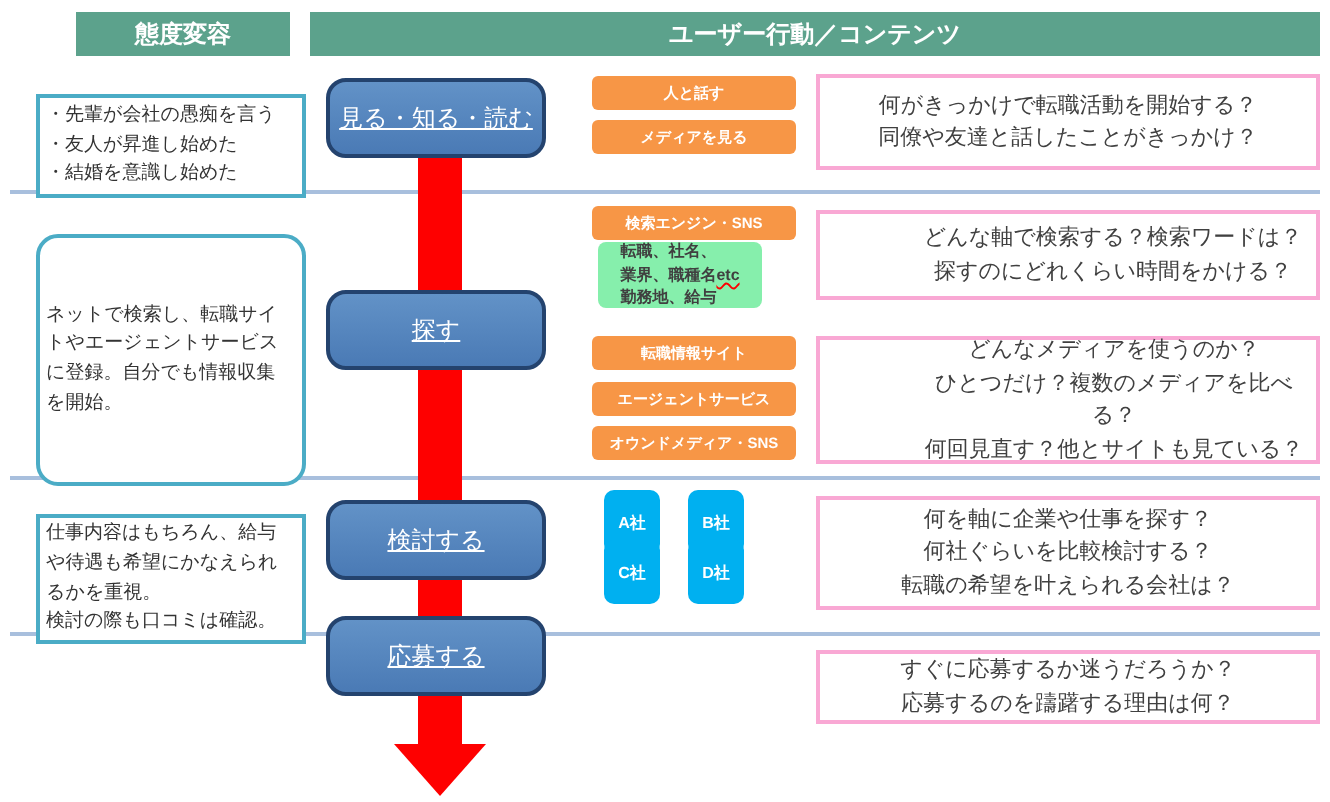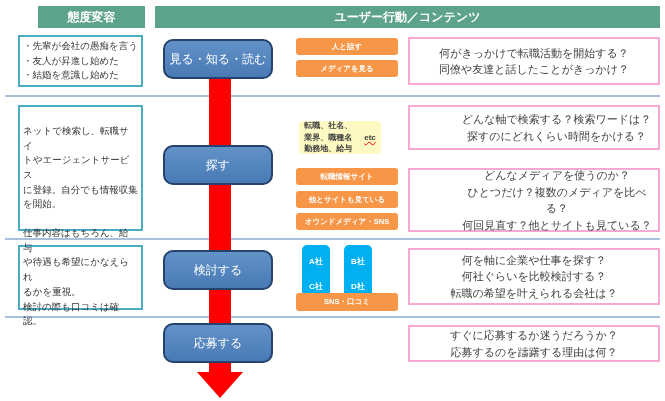--- a/index.html
+++ b/index.html
@@ -13,44 +13,44 @@
     display:flex; align-items:center; justify-content:center; z-index:3;
   }
   .divider { position:absolute; height:2px; background:#a8bfdd; left:5px; width:655px; z-index:1; }
 
   .arrow-shaft { position:absolute; left:209px; top:60px; width:22px; height:315px; background:#fe0000; z-index:2; }
   .arrow-head  { position:absolute; left:197px; top:372px; width:0; height:0;
                  border-left:23px solid transparent; border-right:23px solid transparent;
                  border-top:26px solid #fe0000; z-index:2; }
 
   .attitude {
-    position:absolute; left:18px; width:125px;
+    position:absolute; left:18px; width:135px;
     background:#fff; border:2px solid #4bacc6;
     font-size:9.5px; line-height:1.55; color:#333;
     padding:2px 3px; white-space:pre-line; z-index:3;
-    display:flex; align-items:center;
+    display:flex; align-items:center;margin-top:12px;
   }
   .stage {
     position:absolute; left:163px; width:110px; height:40px;
     background:linear-gradient(#6292c7,#4a7ab5); border:2px solid #24436e; border-radius:10px;
-    color:#fff; font-size:12px; display:flex; align-items:center; justify-content:center; z-index:3;
+    color:#fff; font-size:12px; display:flex; align-items:center; justify-content:center; z-index:3;text-decoration:underline;
   }
   .chip {
     position:absolute; left:296px; width:102px; height:17px;
     background:#f79646; border-radius:3px; color:#fff; font-size:7.5px; font-weight:bold;
     display:flex; align-items:center; justify-content:center; z-index:3;
   }
   .chip-keywords {
     position:absolute; left:299px; width:82px; height:33px;
-    background:#fef9c3; border-radius:4px; color:#404040; font-size:8px; font-weight:bold;
+    background:#86efac; border-radius:4px; color:#404040; font-size:8px; font-weight:bold;
     line-height:1.45; text-align:center;
     display:flex; align-items:center; justify-content:center; z-index:3;
   }
   .chip-keywords .kw { white-space:pre-line; }
-  .etc { text-decoration-line:underline; text-decoration-style:wavy; text-decoration-color:#fe0000;padding-left:12px; }
+  .etc { text-decoration-line:underline; text-decoration-style:wavy; text-decoration-color:#fe0000; }
   .company {
     position:absolute; width:28px; height:32px;
     background:#00b0f0; border-radius:5px; color:#fff; font-size:8px; font-weight:bold;
     display:flex; align-items:center; justify-content:center; z-index:3;
   }
   .question {
     position:absolute; left:408px; width:252px;
     background:#fff; border:2px solid #f9a8d4;
     color:#404040; font-size:11px; line-height:1.5; text-align:center;
     display:flex; align-items:center; justify-content:center;
@@ -74,51 +74,51 @@
 
   <div class="attitude" style="top:35px; height:52px;">・先輩が会社の愚痴を言う
 ・友人が昇進し始めた
 ・結婚を意識し始めた</div>
   <div class="stage" style="top:39px;">見る・知る・読む</div>
   <div class="chip" style="top:38px;">人と話す</div>
   <div class="chip" style="top:60px;">メディアを見る</div>
   <div class="question" style="top:37px; height:48px;">何がきっかけで転職活動を開始する？
 同僚や友達と話したことがきっかけ？</div>
 
-  <div class="attitude" style="top:105px; height:126px;">ネットで検索し、転職サイ
+  <div class="attitude" style="top:105px; height:126px;border-radius:11px;">ネットで検索し、転職サイ
 トやエージェントサービス
 に登録。自分でも情報収集
 を開始。</div>
   <div class="stage" style="top:145px;">探す</div>
+  <div class="chip" style="top:103px;">検索エンジン・SNS</div>
   <div class="chip-keywords" style="top:121px;">
     <span class="kw">転職、社名、
 業界、職種名
 勤務地、給与 </span>
       <span class="etc">etc</span>
   </div>
   <div class="question" style="top:105px; height:45px;padding-left:47px;">どんな軸で検索する？検索ワードは？
 探すのにどれくらい時間をかける？</div>
   <div class="chip" style="top:168px;">転職情報サイト</div>
-  <div class="chip" style="top:191px;">他とサイトも見ている</div>
+  <div class="chip" style="top:191px;">エージェントサービス</div>
   <div class="chip" style="top:213px;">オウンドメディア・SNS</div>
   <div class="question" style="top:168px; height:64px;padding-left:48px;">どんなメディアを使うのか？
 ひとつだけ？複数のメディアを比べる？
 何回見直す？他とサイトも見ている？</div>
 
   <div class="attitude" style="top:245px; height:65px;">仕事内容はもちろん、給与
 や待遇も希望にかなえられ
 るかを重視。
 検討の際も口コミは確認。</div>
   <div class="stage" style="top:250px;">検討する</div>
   <div class="company" style="left:302px; top:245px;">A社</div>
   <div class="company" style="left:344px; top:245px;">B社</div>
   <div class="company" style="left:302px; top:270px;">C社</div>
   <div class="company" style="left:344px; top:270px;">D社</div>
-  <div class="chip" style="top:293px; height:18px;">SNS・口コミ</div>
   <div class="question" style="top:248px; height:57px;">何を軸に企業や仕事を探す？
 何社ぐらいを比較検討する？
 転職の希望を叶えられる会社は？</div>
 
-  <div class="stage" style="top:323px;">応募する</div>
+  <div class="stage" style="top:308px;">応募する</div>
   <div class="question" style="top:325px; height:37px;">すぐに応募するか迷うだろうか？
 応募するのを躊躇する理由は何？</div>
 
 </div>
 
 </body></html>

